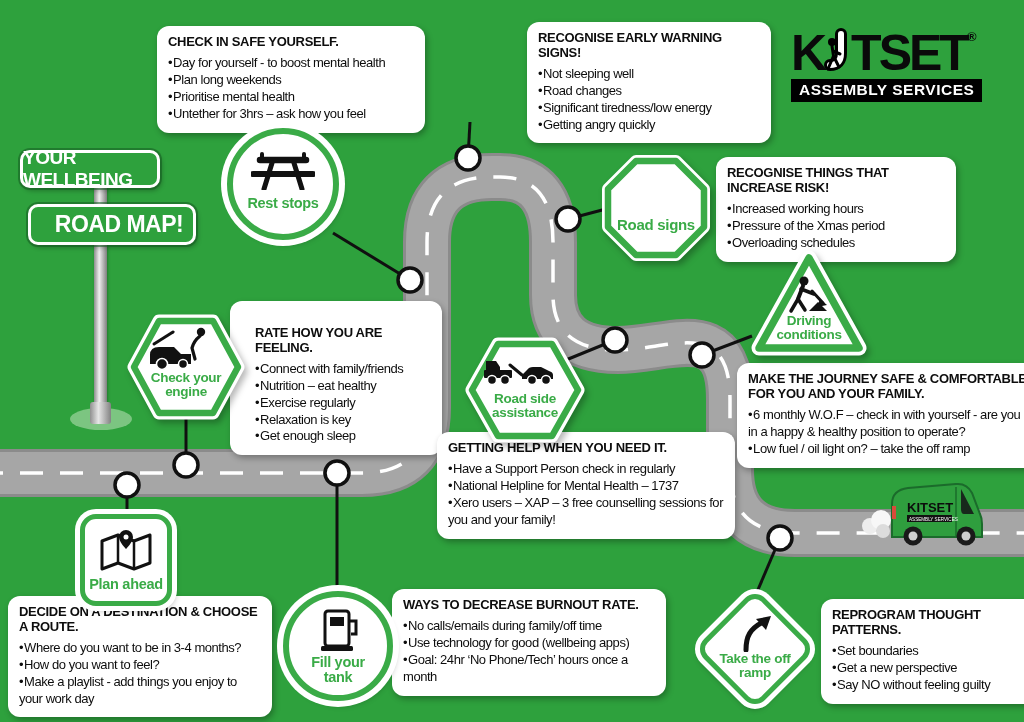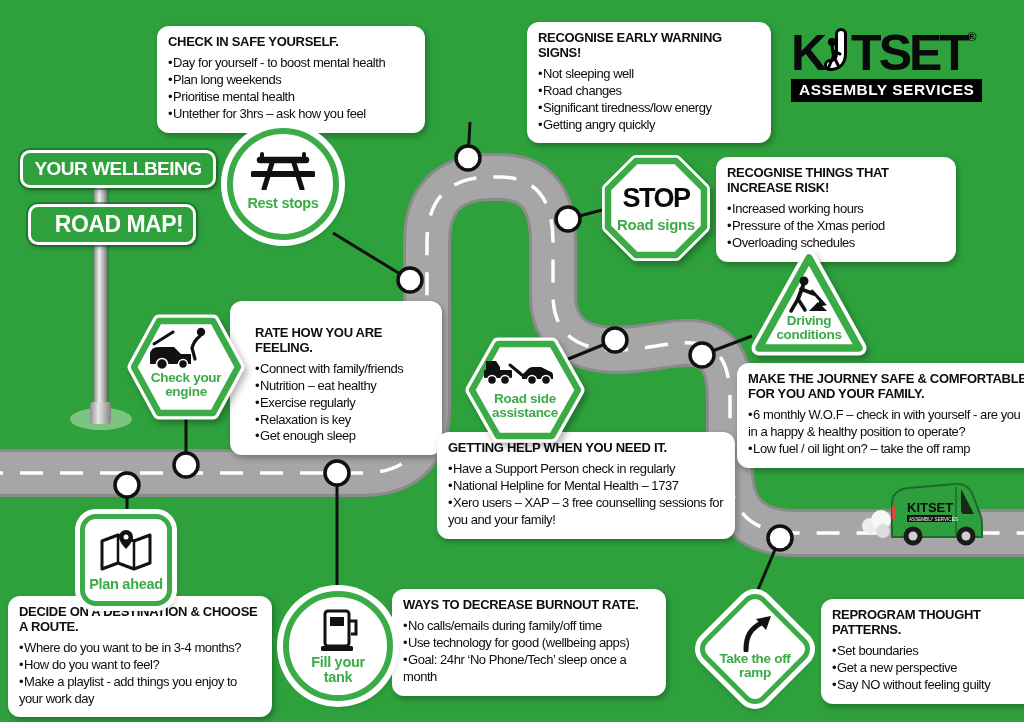--- a/index.html
+++ b/index.html
@@ -114,21 +114,21 @@
       <circle cx="186" cy="465" r="12"></circle>
       <circle cx="127" cy="485" r="12"></circle>
       <circle cx="337" cy="473" r="12"></circle>
       <circle cx="780" cy="538" r="12"></circle>
     </g>
   </svg>
 
   <div id="pole-glow"></div>
   <div id="pole"></div>
   <div id="pole-cap"></div>
-  <div class="post-sign" style="left:20px;top:150px;width:196px;height:38px;font-size:19px;">
+  <div class="post-sign" style="left:20px;top:150px;width:140px;height:38px;font-size:19px;">
     <span>YOUR WELLBEING</span>
   </div>
   <div class="post-sign" style="left:28px;top:204px;width:168px;height:41px;font-size:23px;padding-left:14px;">
     <span>ROAD MAP!</span>
   </div>
 
   <div id="logo">
     <div class="logo-title">
       <span>K</span>
       <svg width="27" height="48" viewBox="0 0 27 48">
@@ -192,21 +192,21 @@
     <div class="tip-heading">DECIDE ON A DESTINATION &amp; CHOOSE A ROUTE.</div>
     <div class="bullet">Where do you want to be in 3-4 months?</div>
     <div class="bullet">How do you want to feel?</div>
     <div class="bullet">Make a playlist - add things you enjoy to your work day</div>
   </div>
 
   <div class="tipbox" style="left:392px;top:589px;width:252px;">
     <div class="tip-heading">WAYS TO DECREASE BURNOUT RATE.</div>
     <div class="bullet">No calls/emails during family/off time</div>
     <div class="bullet">Use technology for good (wellbeing apps)</div>
-    <div class="bullet">Goal: 24hr ‘No Phone/Tech’ sleep once a month</div>
+    <div class="bullet">Goal: 24hr ‘No Phone/Tech’ hours once a month</div>
   </div>
 
   <div class="tipbox" style="left:821px;top:599px;width:196px;">
     <div class="tip-heading">REPROGRAM THOUGHT PATTERNS.</div>
     <div class="bullet">Set boundaries</div>
     <div class="bullet">Get a new perspective</div>
     <div class="bullet">Say NO without feeling guilty</div>
   </div>
 
 
@@ -222,21 +222,20 @@
       </g>
     </svg>
     <div class="sign-label" style="left:0;top:62px;width:100px;font-size:14.5px;">Rest stops</div>
   </div>
 
   <div class="sign" style="left:600px;top:153px;width:112px;height:110px;">
     <svg width="112" height="110" viewBox="0 0 112 110">
       <path d="M36 8 H76 L104 36 V74 L76 102 H36 L8 74 V36 Z" fill="#fff" stroke="#fff" stroke-width="12" stroke-linejoin="round"></path>
       <path d="M36 8 H76 L104 36 V74 L76 102 H36 L8 74 V36 Z" fill="#fff" stroke="#3aab47" stroke-width="6.5" stroke-linejoin="round"></path>
     </svg>
-    <div class="stop-word" style="top:30px;">STOP</div>
     <div class="sign-label" style="left:6px;top:64px;width:100px;font-size:15px;">Road signs</div>
   </div>
 
   <div class="sign" style="left:751px;top:248px;width:116px;height:110px;">
     <svg width="116" height="110" viewBox="0 0 116 110">
       <path d="M58 10 L108 100 L8 100 Z" fill="#fff" stroke="#fff" stroke-width="15" stroke-linejoin="round"></path>
       <path d="M58 10 L108 100 L8 100 Z" fill="#fff" stroke="#3aab47" stroke-width="7.5" stroke-linejoin="round"></path>
       <g>
         <circle cx="53" cy="33" r="4.5" fill="#111"></circle>
         <path d="M52 38 L47 51" stroke="#111" stroke-width="4" stroke-linecap="round"></path>

